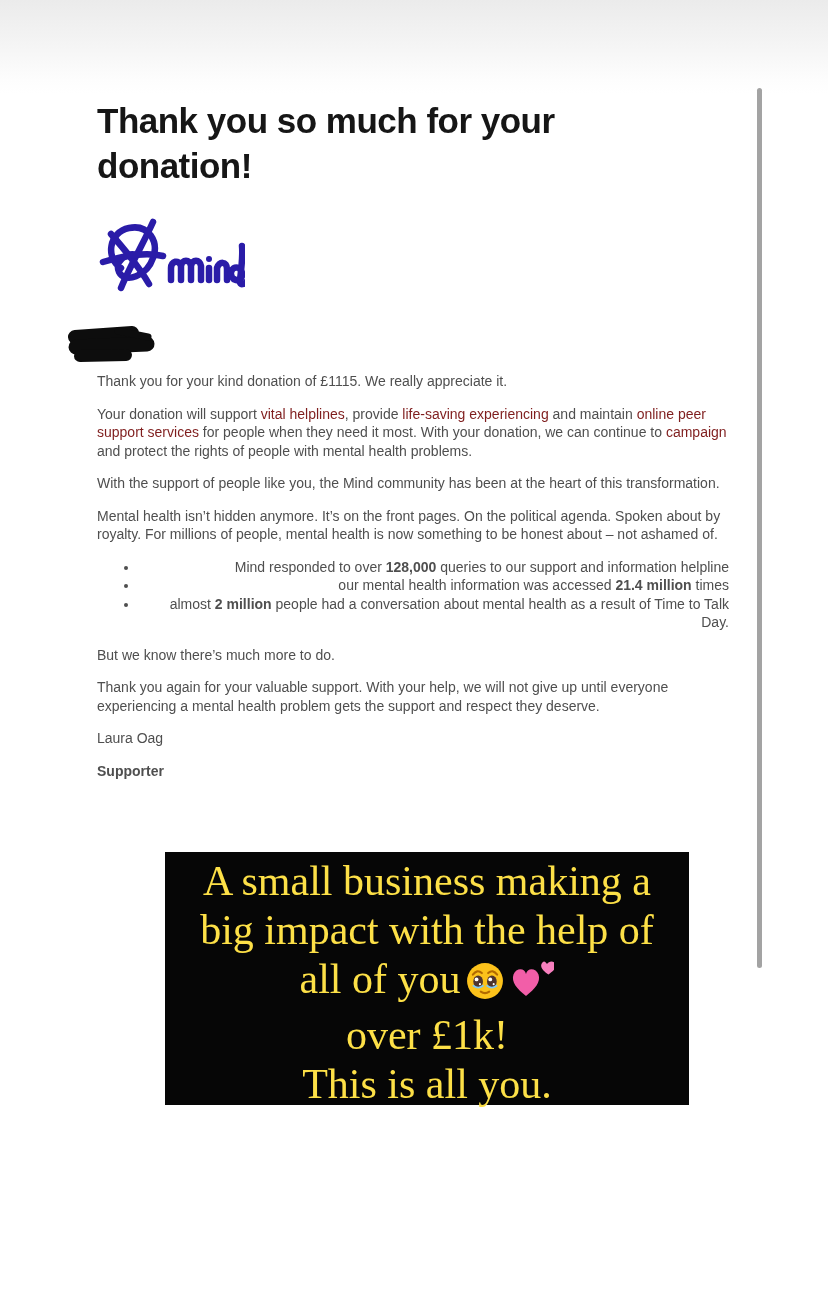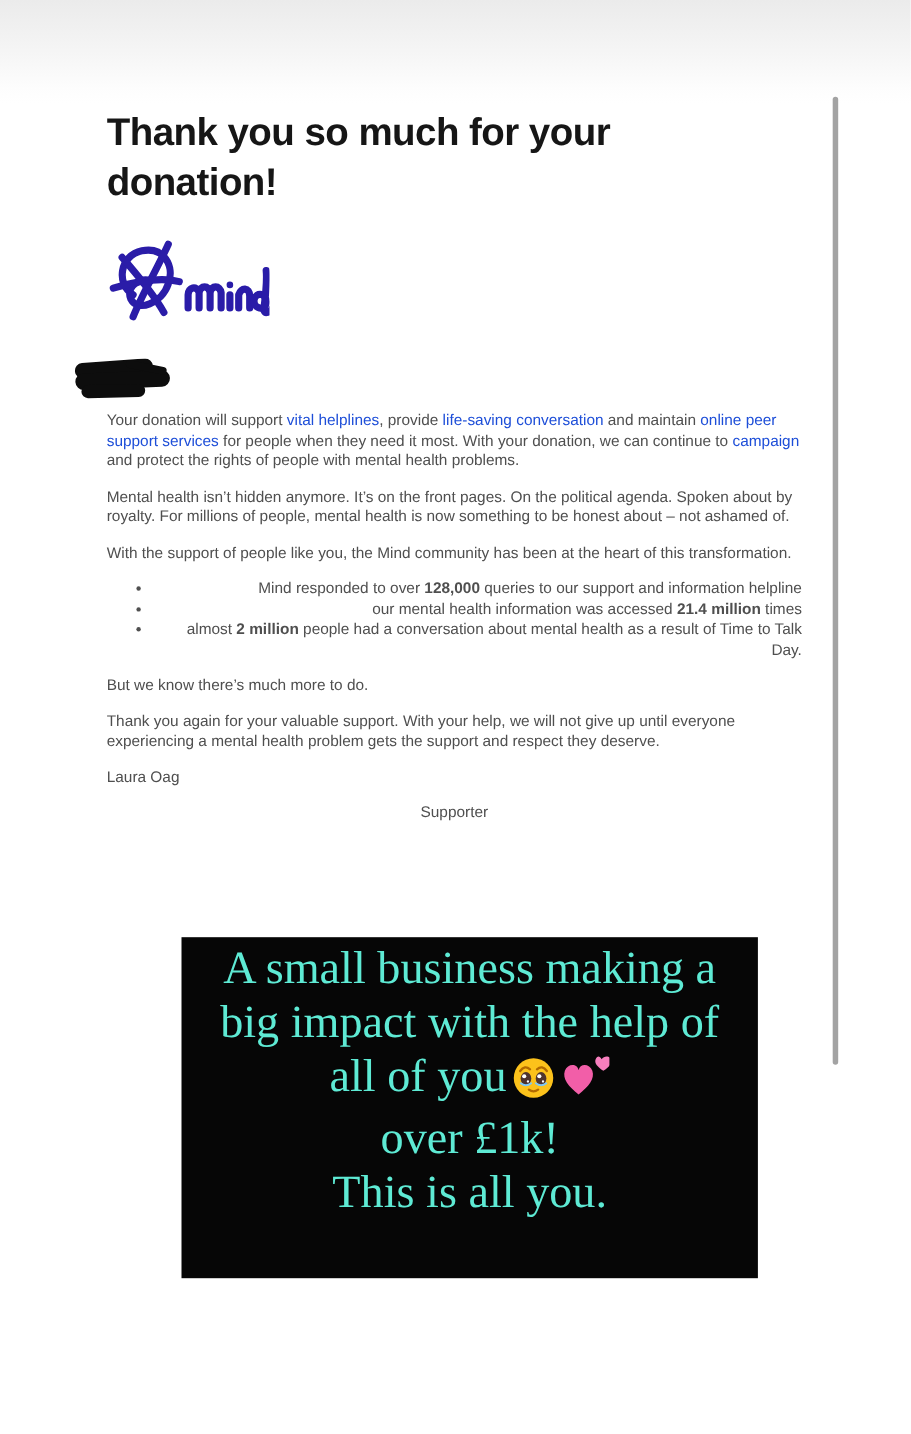--- a/index.html
+++ b/index.html
@@ -28,30 +28,30 @@
   }
   .email h1{
     margin:0 0 26px 0;
     max-width:545px;
     font-size:35px;line-height:45px;letter-spacing:-0.5px;
     font-weight:bold;color:#161616;
   }
   .logo-wrap{margin:18px 0 0 0;height:86px;}
   .redaction-wrap{margin:26px 0 8px -29px;height:38px;}
   .email p{margin:0 0 14px 0;}
-  .email a{color:#1d4ed8;text-decoration:none;cursor:pointer;}
+  .email a{color:#7f1d1d;text-decoration:none;cursor:pointer;}
   .email ul{margin:0 0 14px 0;padding-left:42px;}
   .email li{margin:0;text-align:right;}
   .email b{font-weight:bold;}
   .sig-name{margin:48px 0 10px 0;}
-  .sig-role{font-weight:normal;text-align:center;}
+  .sig-role{font-weight:bold;}
   .overlay{
-    position:absolute;left:165px;top:852px;width:524px;height:310px;
+    position:absolute;left:165px;top:852px;width:524px;height:253px;
     background:#060606;z-index:3;
-    color:#5eead4;
+    color:#fde047;
     font-family:"Liberation Serif", serif;
     font-size:42px;line-height:49px;
     text-align:center;
     padding-top:5px;
     box-sizing:border-box;
   }
   .ov-line{white-space:nowrap;}
   .emoji{display:inline-block;vertical-align:-7px;margin-left:6px;}
 </style>
 </head>
@@ -92,26 +92,27 @@
       <svg width="88" height="38" viewBox="0 0 88 38">
         <g stroke="#0d0d0d" stroke-linecap="round" fill="none">
           <path d="M7,11 L64,7" stroke-width="14"></path>
           <path d="M8,21 L79,18" stroke-width="15"></path>
           <path d="M12,30 L58,29" stroke-width="12"></path>
           <path d="M50,5 L80,11" stroke-width="7"></path>
         </g>
       </svg>
     </div>
 
+    <p>Thank you for your kind donation of £1115. We really appreciate it.</p>
 
-    <p><span>Your donation will support </span><a>vital helplines</a><span>, provide </span><a>life-saving conversation</a><span> and maintain </span><a>online peer support services</a><span> for people when they need it most. With your donation, we can continue to </span><a>campaign</a><span> and protect the rights of people with mental health problems.</span></p>
+    <p><span>Your donation will support </span><a>vital helplines</a><span>, provide </span><a>life-saving experiencing</a><span> and maintain </span><a>online peer support services</a><span> for people when they need it most. With your donation, we can continue to </span><a>campaign</a><span> and protect the rights of people with mental health problems.</span></p>
+
+    <p>With the support of people like you, the Mind community has been at the heart of this transformation.</p>
 
     <p>Mental health isn’t hidden anymore. It’s on the front pages. On the political agenda. Spoken about by royalty. For millions of people, mental health is now something to be honest about – not ashamed of.</p>
-
-    <p>With the support of people like you, the Mind community has been at the heart of this transformation.</p>
 
 
 
     <ul>
       <li><span>Mind responded to over </span><b>128,000</b><span> queries to our support and information helpline</span></li>
       <li><span>our mental health information was accessed </span><b>21.4 million</b><span> times</span></li>
       <li><span>almost </span><b>2 million</b><span> people had a conversation about mental health as a result of Time to Talk Day.</span></li>
     </ul>
 
     <p>But we know there’s much more to do.</p>

